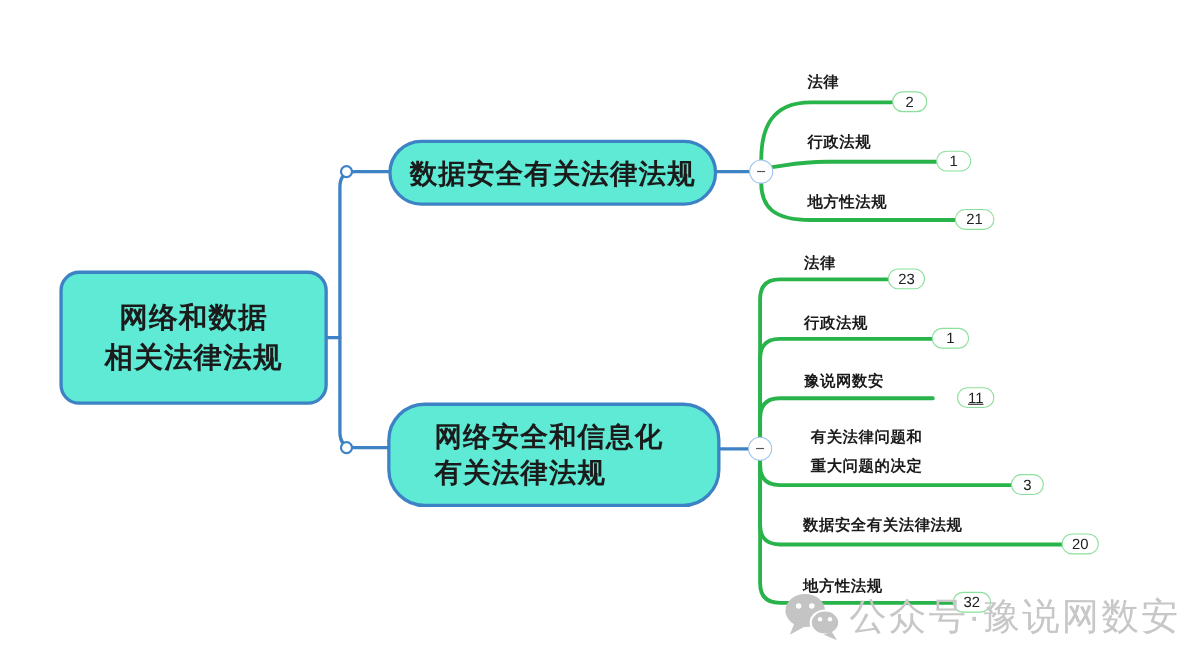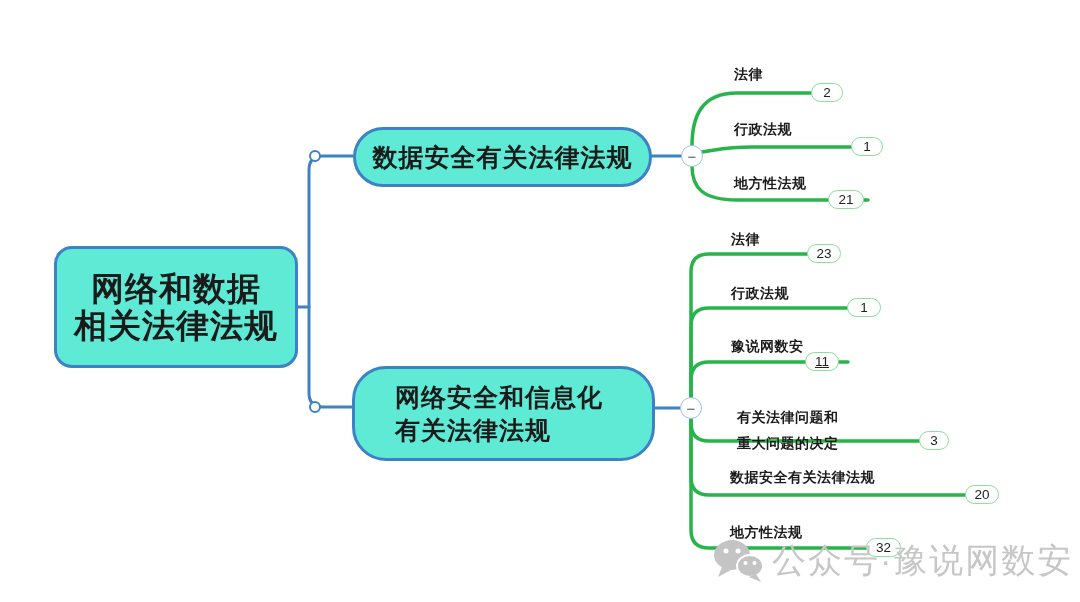--- a/index.html
+++ b/index.html
@@ -6,21 +6,21 @@
   .canvas{
     position:relative;width:1080px;height:602px;overflow:hidden;background:#fff;
     font-family:"Liberation Sans","DejaVu Sans",sans-serif;color:#1b1b1b;
   }
   svg.layer{position:absolute;left:0;top:0;width:1080px;height:602px;pointer-events:none;}
   .node{
     position:absolute;box-sizing:border-box;background:#5eead4;border:3.5px solid #3d82c4;
     display:flex;align-items:center;font-weight:bold;letter-spacing:1px;
   }
   .root-node{left:54px;top:246px;width:244px;height:122px;border-radius:18px;justify-content:center;}
-  .root-node .txt{font-size:33px;line-height:37px;text-align:center;white-space:pre-line;}
+  .root-node .txt{font-size:26px;line-height:37px;text-align:center;white-space:pre-line;}
   .branch1-node{left:353px;top:127px;width:299px;height:60px;border-radius:30px;justify-content:center;border-width:3px;}
   .branch1-node .txt{font-size:25px;white-space:nowrap;}
   .branch2-node{left:352px;top:366px;width:303px;height:95px;border-radius:34px;border-width:3px;padding-left:40px;}
   .branch2-node .txt{font-size:25px;line-height:33px;white-space:pre-line;}
   .toggle{
     position:absolute;width:22px;height:22px;border-radius:50%;background:#fff;
     border:1.5px solid #9cc3e8;box-sizing:border-box;display:flex;align-items:center;justify-content:center;
     font-size:15px;color:#555;line-height:1;cursor:pointer;
   }
   .leaf-label{
@@ -90,40 +90,40 @@
   <div class="badge" style="left:811px;top:83px;width:32px;">
       <span>2</span>
     </div>
 
   <div class="leaf-label" style="left:734px;top:116px;">行政法规</div>
   <div class="badge" style="left:851px;top:137px;width:32px;">
       <span>1</span>
     </div>
 
   <div class="leaf-label" style="left:734px;top:170px;">地方性法规</div>
-  <div class="badge" style="left:828px;top:190px;width:36px;">
+  <div class="badge" style="left:868px;top:190px;width:36px;">
       <span>21</span>
     </div>
 
   <div class="leaf-label" style="left:731px;top:226px;">法律</div>
   <div class="badge" style="left:807px;top:244px;width:34px;text-align:center;">
       <span>23</span>
     </div>
 
   <div class="leaf-label" style="left:731px;top:280px;">行政法规</div>
   <div class="badge" style="left:847px;top:298px;width:34px;">
       <span>1</span>
     </div>
 
   <div class="leaf-label" style="left:731px;top:333px;">豫说网数安</div>
-  <div class="badge" style="left:805px;top:352px;width:34px;text-decoration:underline;">
+  <div class="badge" style="left:870px;top:352px;width:34px;text-decoration:underline;">
       <span>11</span>
     </div>
 
-  <div class="leaf-label" style="left:737px;top:404px;">有关法律问题和
+  <div class="leaf-label" style="left:737px;top:384px;">有关法律问题和
 重大问题的决定</div>
   <div class="badge" style="left:919px;top:431px;width:30px;">
       <span>3</span>
     </div>
 
   <div class="leaf-label" style="left:730px;top:464px;">数据安全有关法律法规</div>
   <div class="badge" style="left:965px;top:485px;width:34px;align-items:center;">
       <span>20</span>
     </div>
 

